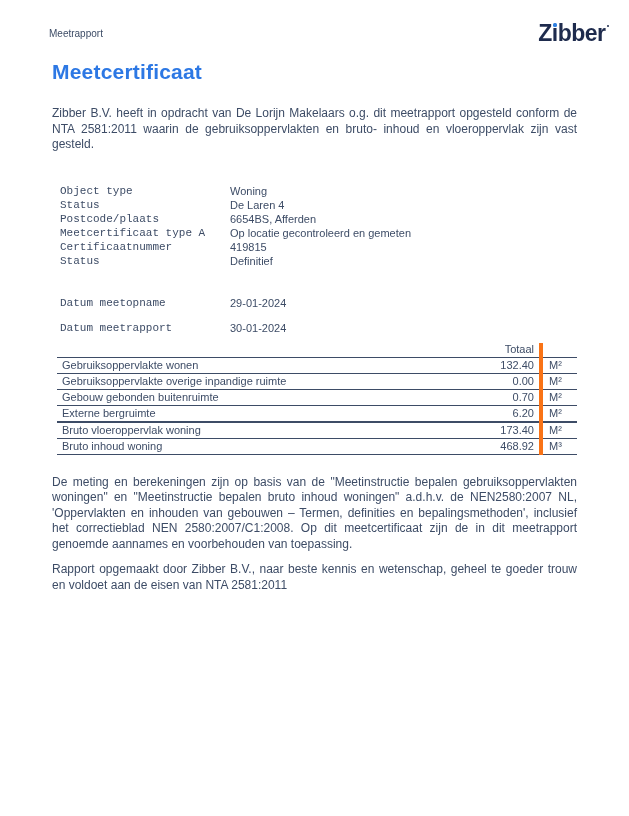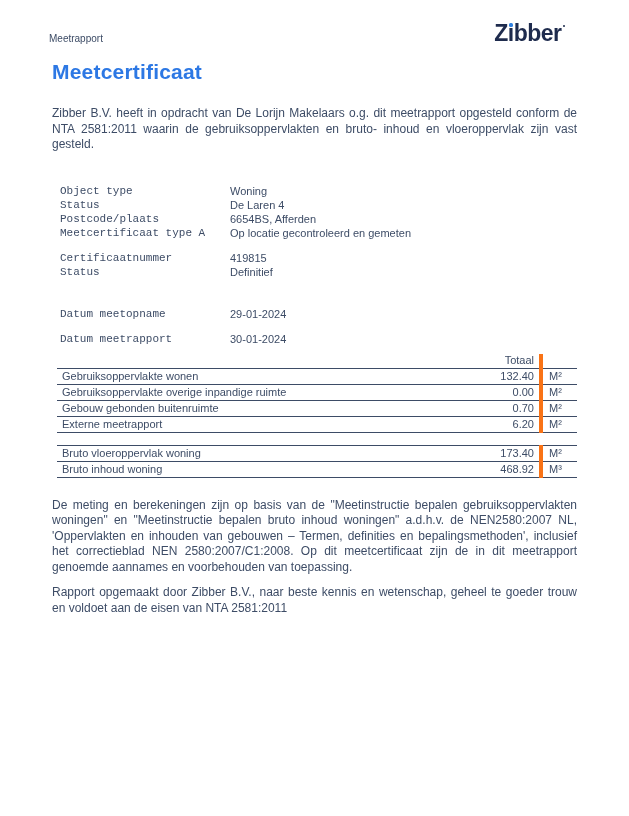--- a/index.html
+++ b/index.html
@@ -10,22 +10,22 @@
     background: #ffffff;
     overflow: hidden;
     font-family: "Liberation Sans", sans-serif;
     color: #3d4c66;
     box-sizing: border-box;
   }
   
   .hdr {
     display: flex;
     justify-content: space-between;
-    align-items: flex-end;
-    padding: 20px 64px 0 49px;
+    align-items: center;
+    padding: 20px 20px 0 49px;
   }
   .doc-type {
     font-size: 10px;
     line-height: 14px;
     color: #3d4c66;
     padding-top: 2px;
   }
   .logo {
     font-size: 23px;
     line-height: 26px;
@@ -66,36 +66,36 @@
   .para {
     margin: 22px 52px 0 52px;
     font-size: 12px;
     line-height: 15.5px;
     text-align: justify;
   }
   .para.legal { margin-top: 20px; }
   .para.closing { margin-top: 10px; }
   
   .details { margin: 31px 52px 0 60px; }
-  .dgroup.certificate { margin-top: 11px; }
+  .dgroup.certificate { margin-top: 0; }
   .dgroup.survey { margin-top: 28px; }
   .dgroup.report { margin-top: 11px; }
   .drow { display: flex; font-size: 11px; line-height: 14px; }
   .dlabel { width: 170px; flex: 0 0 170px; font-family: Liberation Mono, monospace; }
   .dvalue { flex: 1; }
   
   .mtable {
     border-collapse: collapse;
     margin: 8px 0 0 57px;
     width: 520px;
     table-layout: fixed;
     font-size: 11px;
     color: #3d4c66;
   }
-  .mtable.second { margin-top: 12px; }
+  .mtable.second { margin-top: 0; }
   .mtable td { padding: 0; height: 15px; line-height: 13px; vertical-align: middle; }
   .mtable .tlabel { padding-left: 5px; }
   .mtable .tvalue { width: 80px; text-align: right; padding-right: 5px; }
   .mtable .tunit  { width: 28px; text-align: left; padding-left: 6px; border-left: 4px solid #f97316; }
   .mtable tr.head td { height: 14px; border-bottom: 1px solid #3d4c66; }
   .mtable tr.head td.tlabel, .mtable tr.head td.tvalue { border-bottom: 1px solid #3d4c66; }
   .mtable tr.data td { border-bottom: 1px solid #3d4c66; }
   .mtable tr.data.first td { border-top: 1px solid #3d4c66; }
 </style>
 </head>
@@ -171,21 +171,21 @@
       <td class="tlabel">Gebruiksoppervlakte overige inpandige ruimte</td>
       <td class="tvalue">0.00</td>
       <td class="tunit">M²</td>
     </tr>
     <tr class="data">
       <td class="tlabel">Gebouw gebonden buitenruimte</td>
       <td class="tvalue">0.70</td>
       <td class="tunit">M²</td>
     </tr>
     <tr class="data">
-      <td class="tlabel">Externe meetrapport</td>
+      <td class="tlabel">Externe bergruimte</td>
       <td class="tvalue">6.20</td>
       <td class="tunit">M²</td>
     </tr>
   </tbody>
     </table>
 
   <table class="mtable second">
     <tbody>
         <tr class="data first">
       <td class="tlabel">Bruto vloeroppervlak woning</td>

